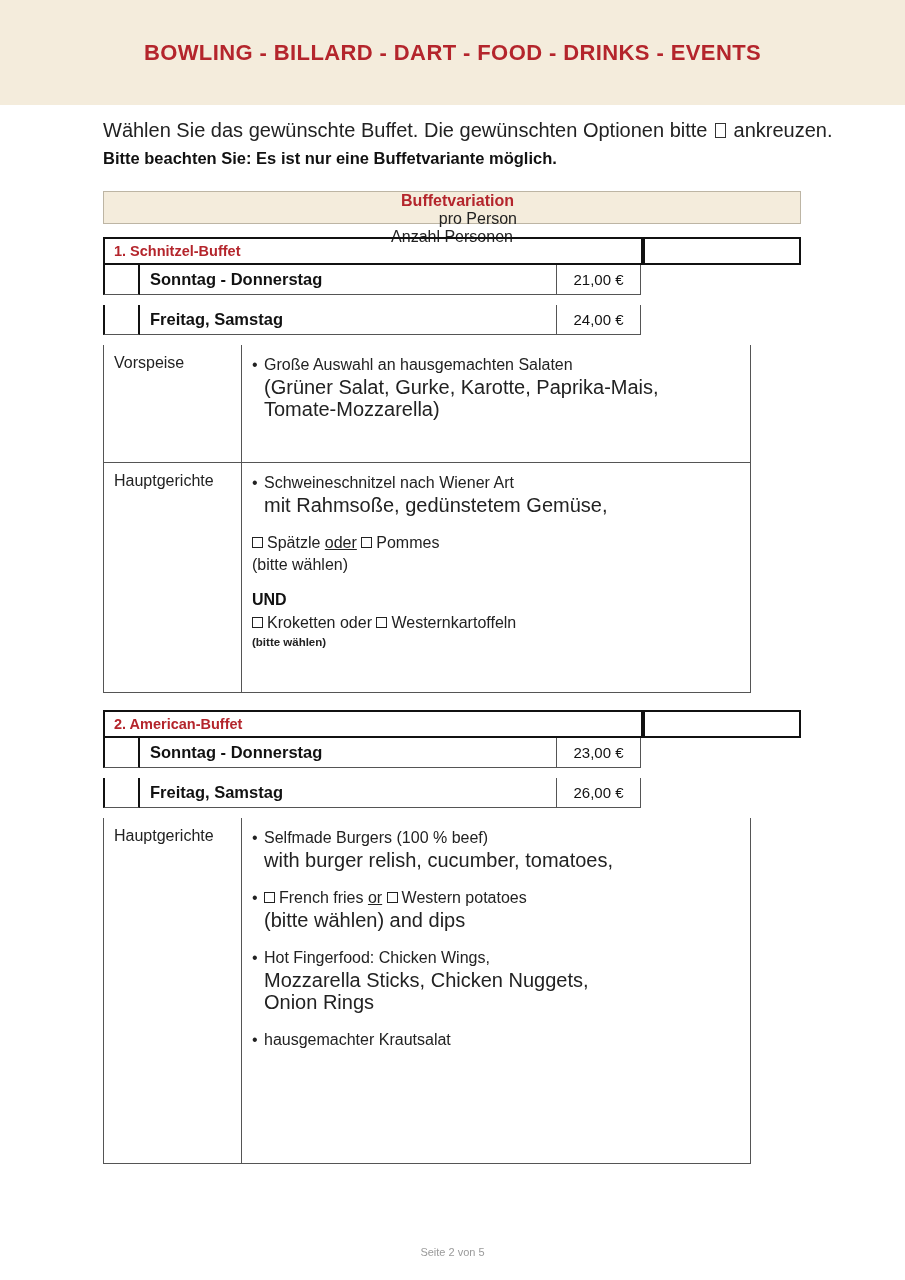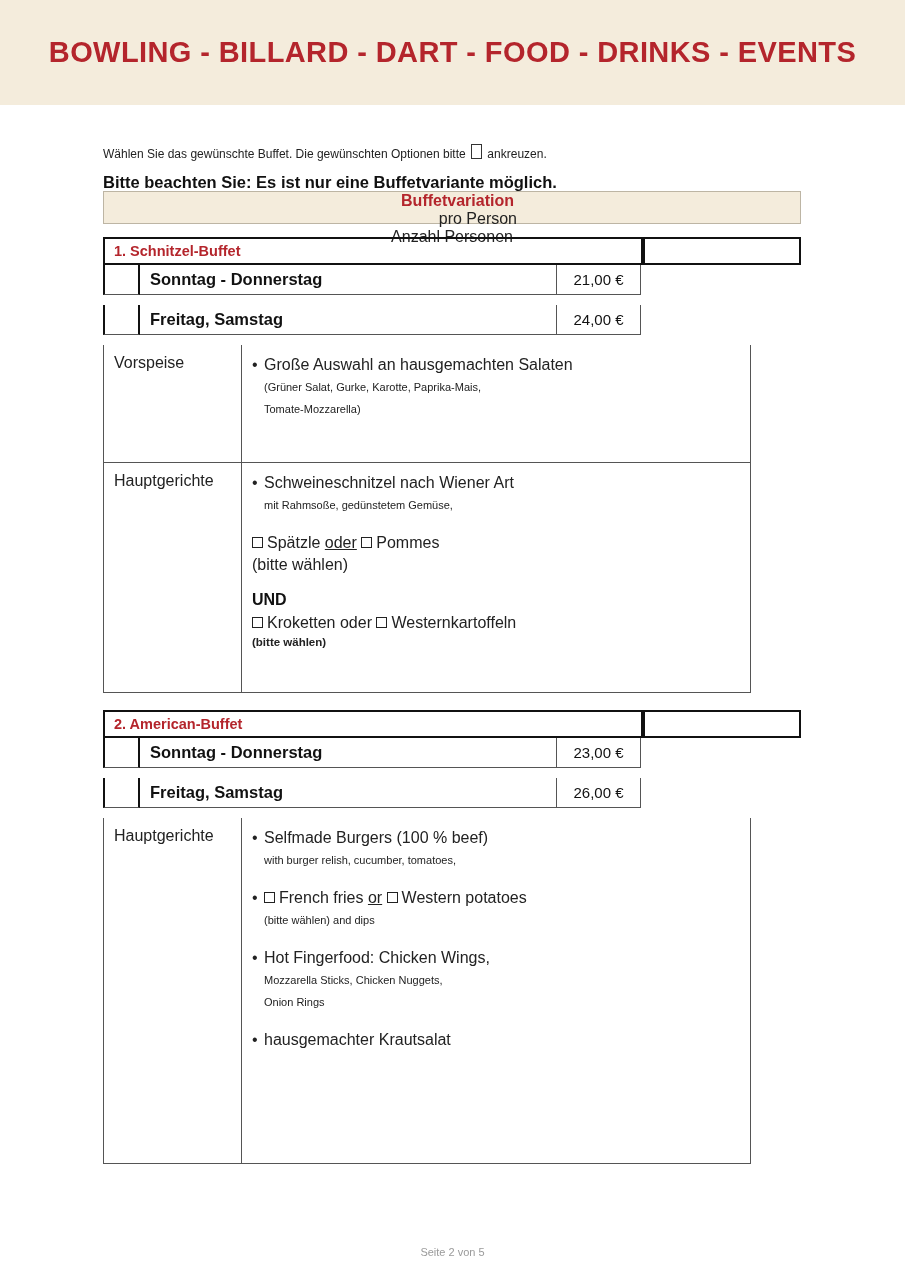--- a/index.html
+++ b/index.html
@@ -21,40 +21,39 @@
     position: absolute;
     left: 0; top: 0;
     width: 905px;
     height: 105px;
     background: #f4ecdc;
     display: flex;
     align-items: center;
     justify-content: center;
   }
   .header-title {
-    font-size: 29px;
+    font-size: 22px;
     font-weight: bold;
     letter-spacing: 0.4px;
     color: #b4252c;
     white-space: nowrap;
   }
 
   
   .intro {
     position: absolute;
     left: 103px;
     top: 118px;
     width: 700px;
   }
   .intro-line1 {
-    font-size: 12px;
+    font-size: 20px;
     line-height: 24px;
     color: #222;
     white-space: nowrap;
-    margin-top: 24px;
   }
   .tofu {
     display: inline-block;
     width: 9px;
     height: 13px;
     border: 1.2px solid #333;
     vertical-align: -1px;
     margin: 0 2px;
   }
   .intro-line2 {
@@ -220,21 +219,21 @@
     position: absolute;
     left: 0;
     top: 0;
   }
   .plain-line {
     font-size: 16px;
     line-height: 22px;
     color: #222;
   }
   .sub-line {
-    font-size: 11px;
+    font-size: 20px;
     line-height: 22px;
     color: #222;
     padding-left: 12px;
   }
   .gap-sm { height: 12px; }
   .gap-md { height: 16px; }
   .bold-und {
     font-size: 16px;
     line-height: 24px;
     font-weight: bold;

